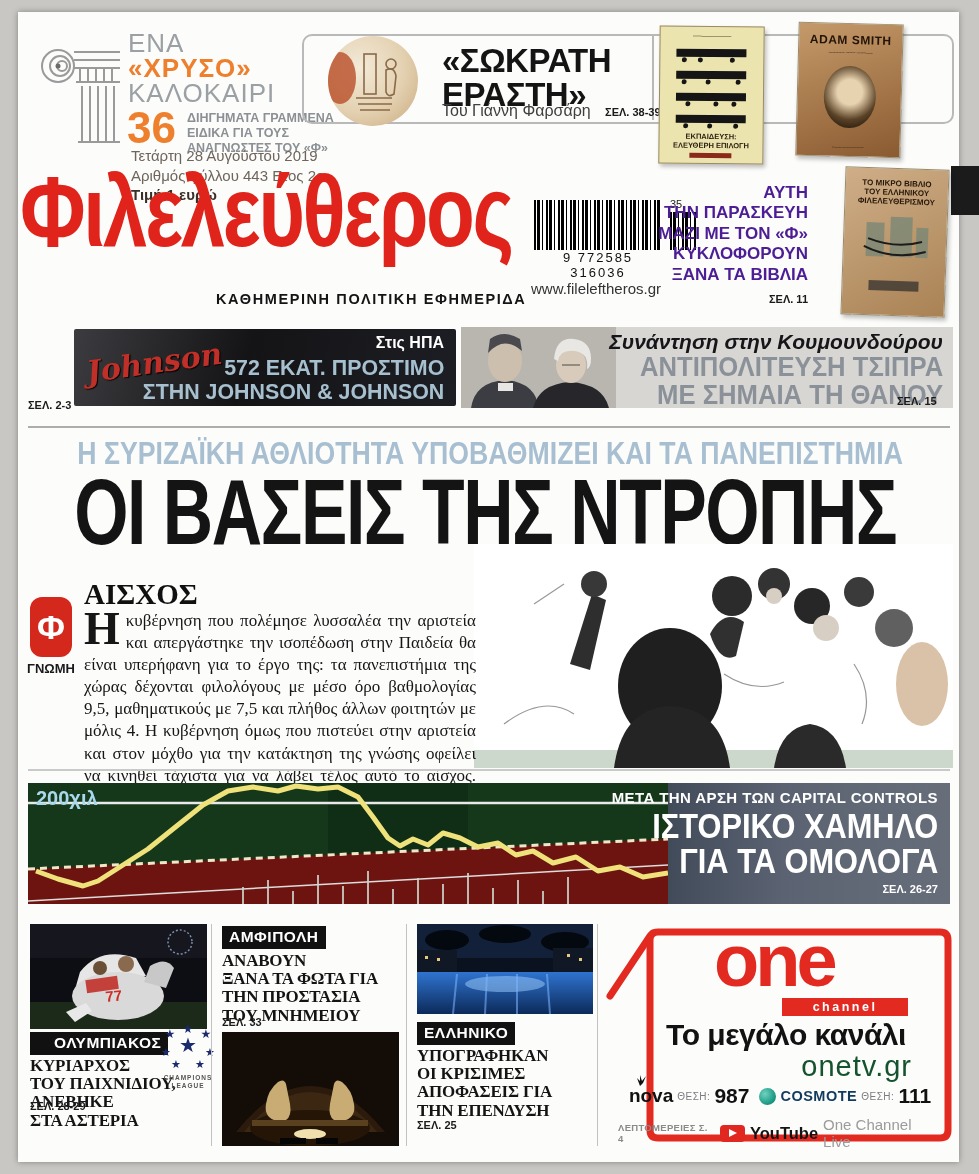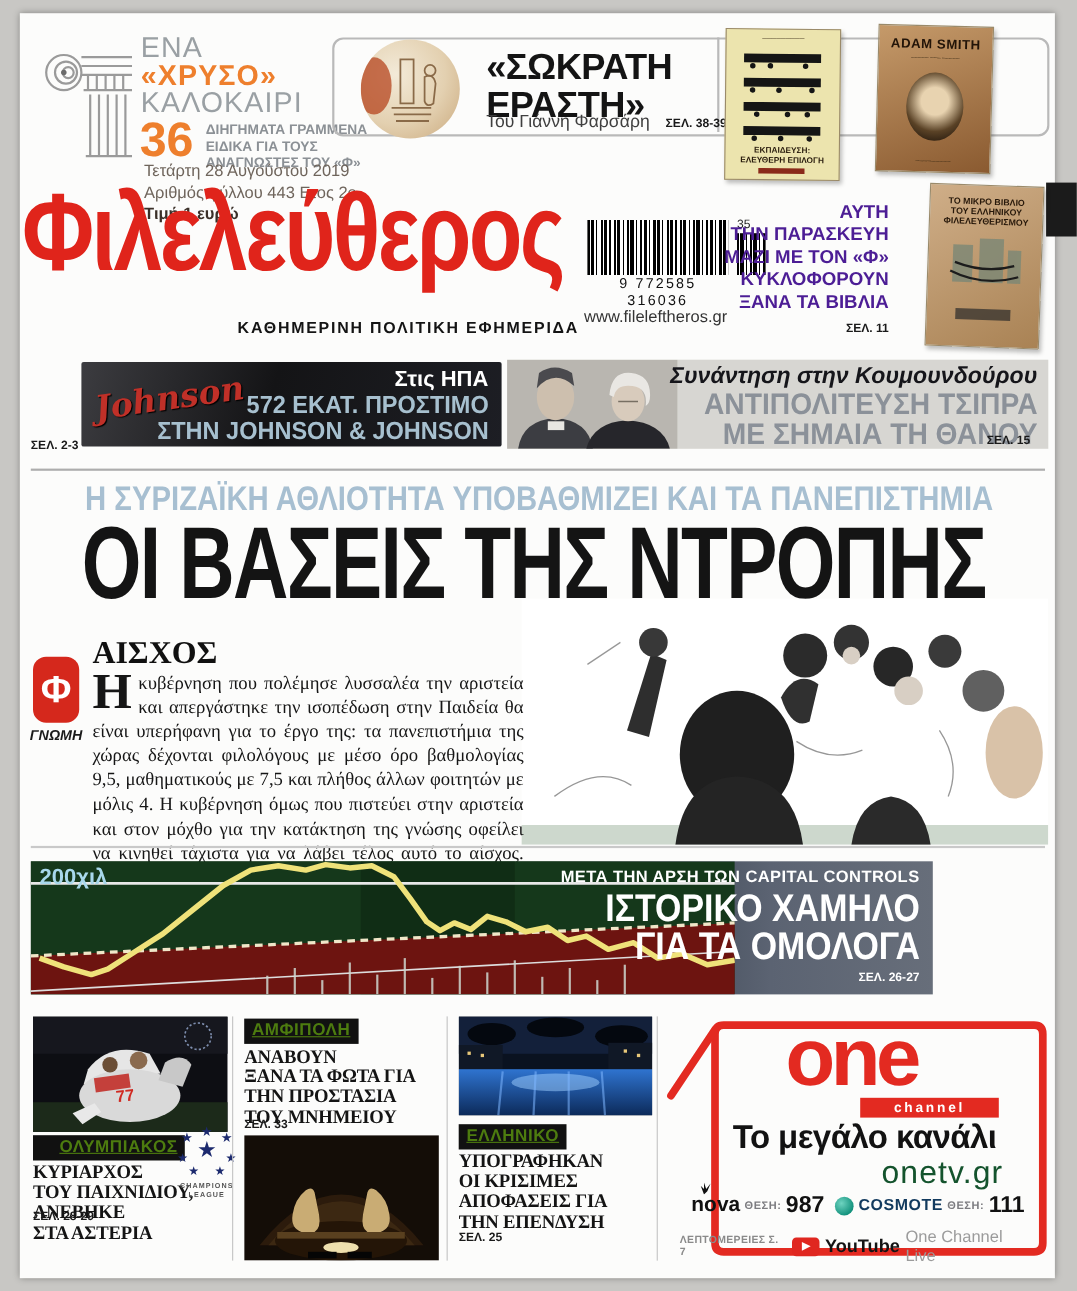--- a/index.html
+++ b/index.html
@@ -25,62 +25,62 @@
         transform:scaleX(.8);transform-origin:left top;}
   .tagline{font-size:14.5px;font-weight:800;letter-spacing:1.6px;color:#141414;}
   .bars{background:repeating-linear-gradient(90deg,#000 0 2px,#fff 2px 3px,#000 3px 6px,#fff 6px 8px,#000 8px 9px,#fff 9px 12px);}
   .bdigits{font-size:13px;color:#111;letter-spacing:2px;}
   .announce{font-size:17px;font-weight:800;color:#4c1d95;line-height:1.2;text-align:right;}
   .pref{font-size:11px;font-weight:800;color:#1a1a1a;}
   
   .jbanner{background:linear-gradient(105deg,#3c3c40,#141416 45%,#1d1e24);border-radius:2px;}
   .jlogo{font-family:"DejaVu Serif",serif;font-style:italic;font-weight:700;font-size:30px;color:#c03028;
          transform:rotate(-8deg);text-shadow:1px 1px 1px #000;}
-  .jkick{font-size:20px;font-weight:800;color:#fff;}
+  .jkick{font-size:16px;font-weight:800;color:#fff;}
   .jhead{font-size:22.5px;font-weight:800;color:#a7c0cf;text-align:right;line-height:1.06;
          transform:scaleX(.95);transform-origin:right top;}
   .obanner{background:#d7d6d2;}
   .okick{font-size:21px;font-weight:800;font-style:italic;color:#15151a;text-align:right;}
   .ohead{font-size:27px;font-weight:800;color:#8b9199;text-align:right;line-height:1.04;
          transform:scaleX(.95);transform-origin:right top;}
   .hr{background:#adadad;height:2px;}
   
   .kicker{font-size:31px;font-weight:800;color:#a7bfd1;text-align:center;
           transform:scaleX(.86);transform-origin:left top;line-height:1;}
   .headline{font-size:93px;font-weight:800;color:#141414;text-align:center;letter-spacing:-2px;
             transform:scaleX(.75);transform-origin:left top;line-height:1;}
   .opbadge{background:#d5281c;border-radius:12px;color:#fff;text-align:center;}
   .opbadge span{font-size:34px;font-weight:800;line-height:60px;}
-  .oplabel{font-size:13px;font-weight:800;color:#1a1a1a;text-align:center;font-style:italic;}
+  .oplabel{font-size:13px;font-weight:800;color:#1a1a1a;text-align:center;}
   .optitle{font-family:"Liberation Serif",serif;font-size:29px;font-weight:700;color:#101010;}
   .opbody{font-family:"Liberation Serif",serif;font-size:17px;line-height:1.3;color:#161616;text-align:justify;}
   .dropcap{float:left;font-size:46px;font-weight:700;line-height:.82;padding-right:6px;font-family:"Liberation Serif",serif;}
   
   .bonds{background:linear-gradient(90deg,#103016 0,#123119 58%,#434c5a 70%,#5b6372 82%,#676e7a 100%);overflow:hidden;}
   .blabel{font-size:20px;font-weight:700;color:#a8d8ec;}
   .bkick{font-size:15px;font-weight:800;color:#fff;letter-spacing:.4px;text-align:right;}
   .bhead{font-size:35px;font-weight:800;color:#fff;line-height:1.0;text-align:right;
          transform:scaleX(.88);transform-origin:right top;margin-top:2px;}
   .bref{font-size:11px;font-weight:800;color:#fff;text-align:right;margin-top:5px;}
   
-  .story-label{display:inline-block;background:#111;color:#4d7c0f;font-weight:800;font-size:15.5px;
-               padding:2px 7px 3px;letter-spacing:.5px;text-decoration:underline;}
+  .story-label{display:inline-block;background:#111;color:#ffffff;font-weight:800;font-size:15.5px;
+               padding:2px 7px 3px;letter-spacing:.5px;}
   .story-head{font-family:"Liberation Serif",serif;font-weight:700;font-size:17.5px;line-height:1.04;
               color:#141414;transform:scaleX(.97);transform-origin:left top;letter-spacing:-.2px;}
   .vdiv{width:1px;background:#c2c2c2;}
   .clcap{font-size:6.5px;font-weight:700;color:#555;letter-spacing:1px;text-align:center;line-height:1.3;}
   
   .onelogo{font-size:74px;font-weight:900;color:#e32a21;letter-spacing:-4px;line-height:.95;}
   .chbar{background:#e32a21;color:#fff;font-size:12.5px;font-weight:800;letter-spacing:2.5px;
          text-align:center;line-height:18px;}
   .slogan{font-size:30px;font-weight:800;color:#121212;text-align:center;letter-spacing:-.5px;}
   .onesite{font-size:29px;color:#14532d;text-align:right;letter-spacing:1px;}
   .posrow{display:flex;align-items:center;justify-content:center;gap:4px;}
   .novaword{font-size:19px;font-weight:900;color:#111;position:relative;}
-  .thesi{font-size:10px;font-weight:700;color:#7c7c80;letter-spacing:.5px;}
+  .thesi{font-size:10px;font-weight:400;color:#7c7c80;letter-spacing:.5px;}
   .posnum{font-size:21px;font-weight:900;color:#111;}
   .cosword{font-size:14.5px;font-weight:800;color:#123a5e;letter-spacing:.5px;}
   .cosicon{width:17px;height:17px;border-radius:50%;display:inline-block;
            background:radial-gradient(circle at 35% 35%,#6ed3c0,#0f8f7a 75%);}
   .botrow{display:flex;align-items:center;justify-content:center;gap:5px;}
   .details{font-size:9.5px;font-weight:700;color:#8a8a8a;letter-spacing:.3px;}
   .ytbtn{width:25px;height:17px;background:#e02720;border-radius:4px;position:relative;display:inline-block;}
   .ytbtn::after{content:"";position:absolute;left:9px;top:4px;border-left:8px solid #fff;
                 border-top:4.5px solid transparent;border-bottom:4.5px solid transparent;}
   .ytword{font-size:16.5px;font-weight:800;color:#141414;}
@@ -279,21 +279,21 @@
   </div>
   <div class="ab oplabel" style="left:22px;top:661px;width:58px;">ΓΝΩΜΗ</div>
   <div class="ab optitle" style="left:84px;top:578px;">ΑΙΣΧΟΣ</div>
   <p class="ab opbody" style="left:84px;top:610px;width:392px;margin:0;">
     <span class="dropcap">Η</span><span>κυβέρνηση που πολέμησε λυσσαλέα την αριστεία και απεργάστηκε την ισοπέδωση στην Παιδεία θα είναι υπερήφανη για το έργο της: τα πανεπιστήμια της χώρας δέχονται φιλολόγους με μέσο όρο βαθμολογίας 9,5, μαθηματικούς με 7,5 και πλήθος άλλων φοιτητών με μόλις 4. Η κυβέρνηση όμως που πιστεύει στην αριστεία και στον μόχθο για την κατάκτηση της γνώσης οφείλει να κινηθεί τάχιστα για να λάβει τέλος αυτό το αίσχος.</span>
     <b style="font-size:12.5px;font-family:'Liberation Sans',sans-serif;">ΣΕΛ. 3, 9, 18-19</b>
   </p>
 
   <div class="ab hr" style="left:28px;top:769px;width:922px;background:#c9c9c9;"></div>
 
-  <div class="ab bonds" style="left:28px;top:783px;width:820px;height:121px;">
+  <div class="ab bonds" style="left:28px;top:783px;width:922px;height:121px;">
     <svg class="ab" style="left:0;top:0;" width="640" height="121" viewBox="0 0 640 121" preserveAspectRatio="none">
       <rect width="640" height="121" fill="#15381b"></rect>
       <rect x="300" width="140" height="121" fill="#0e2a13" opacity=".7"></rect>
       <polygon points="0,86 640,56 640,121 0,121" fill="#6d1410"></polygon>
       <line x1="0" y1="20" x2="640" y2="20" stroke="#e8e8e8" stroke-width="2.5"></line>
       <line x1="0" y1="86" x2="640" y2="56" stroke="#f0e6c8" stroke-width="3" stroke-dasharray="7 5"></line>
       <line x1="0" y1="118" x2="640" y2="82" stroke="#ddd" stroke-width="1.5"></line>
       <g stroke="#cfd6cf" stroke-width="2" opacity=".85">
         <line x1="215" y1="121" x2="215" y2="104"></line>
           <line x1="240" y1="121" x2="240" y2="97"></line>
@@ -440,19 +440,19 @@
         <span>nova</span>
       </span>
       <span class="thesi">ΘΕΣΗ:</span>
       <span class="posnum">987</span>
       <span class="cosicon" style="margin-left:6px;"></span>
       <span class="cosword">COSMOTE</span>
       <span class="thesi">ΘΕΣΗ:</span>
       <span class="posnum">111</span>
     </div>
     <div class="ab botrow" style="left:16px;top:196px;width:324px;">
-      <span class="details">ΛΕΠΤΟΜΕΡΕΙΕΣ Σ. 7</span>
+      <span class="details">ΛΕΠΤΟΜΕΡΕΙΕΣ Σ. 4</span>
       <span class="ytbtn"></span>
       <span class="ytword">YouTube</span>
       <span class="ytcap">One Channel Live</span>
     </div>
   </div>
 </div>
 
 </body></html>

